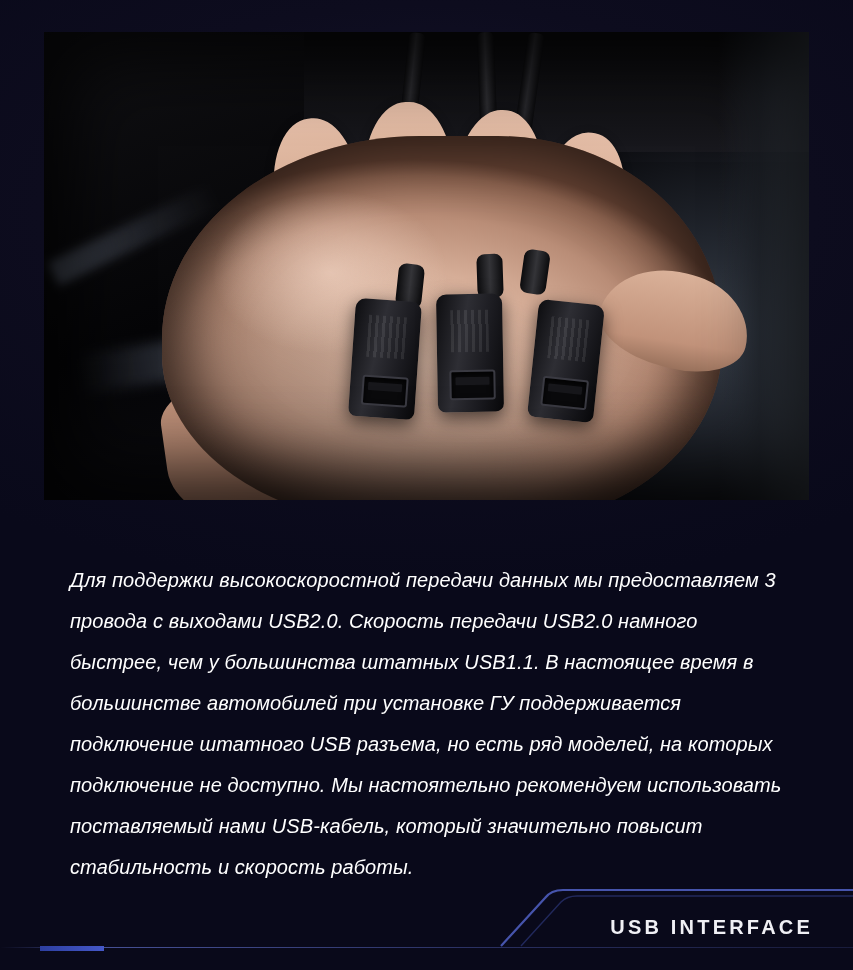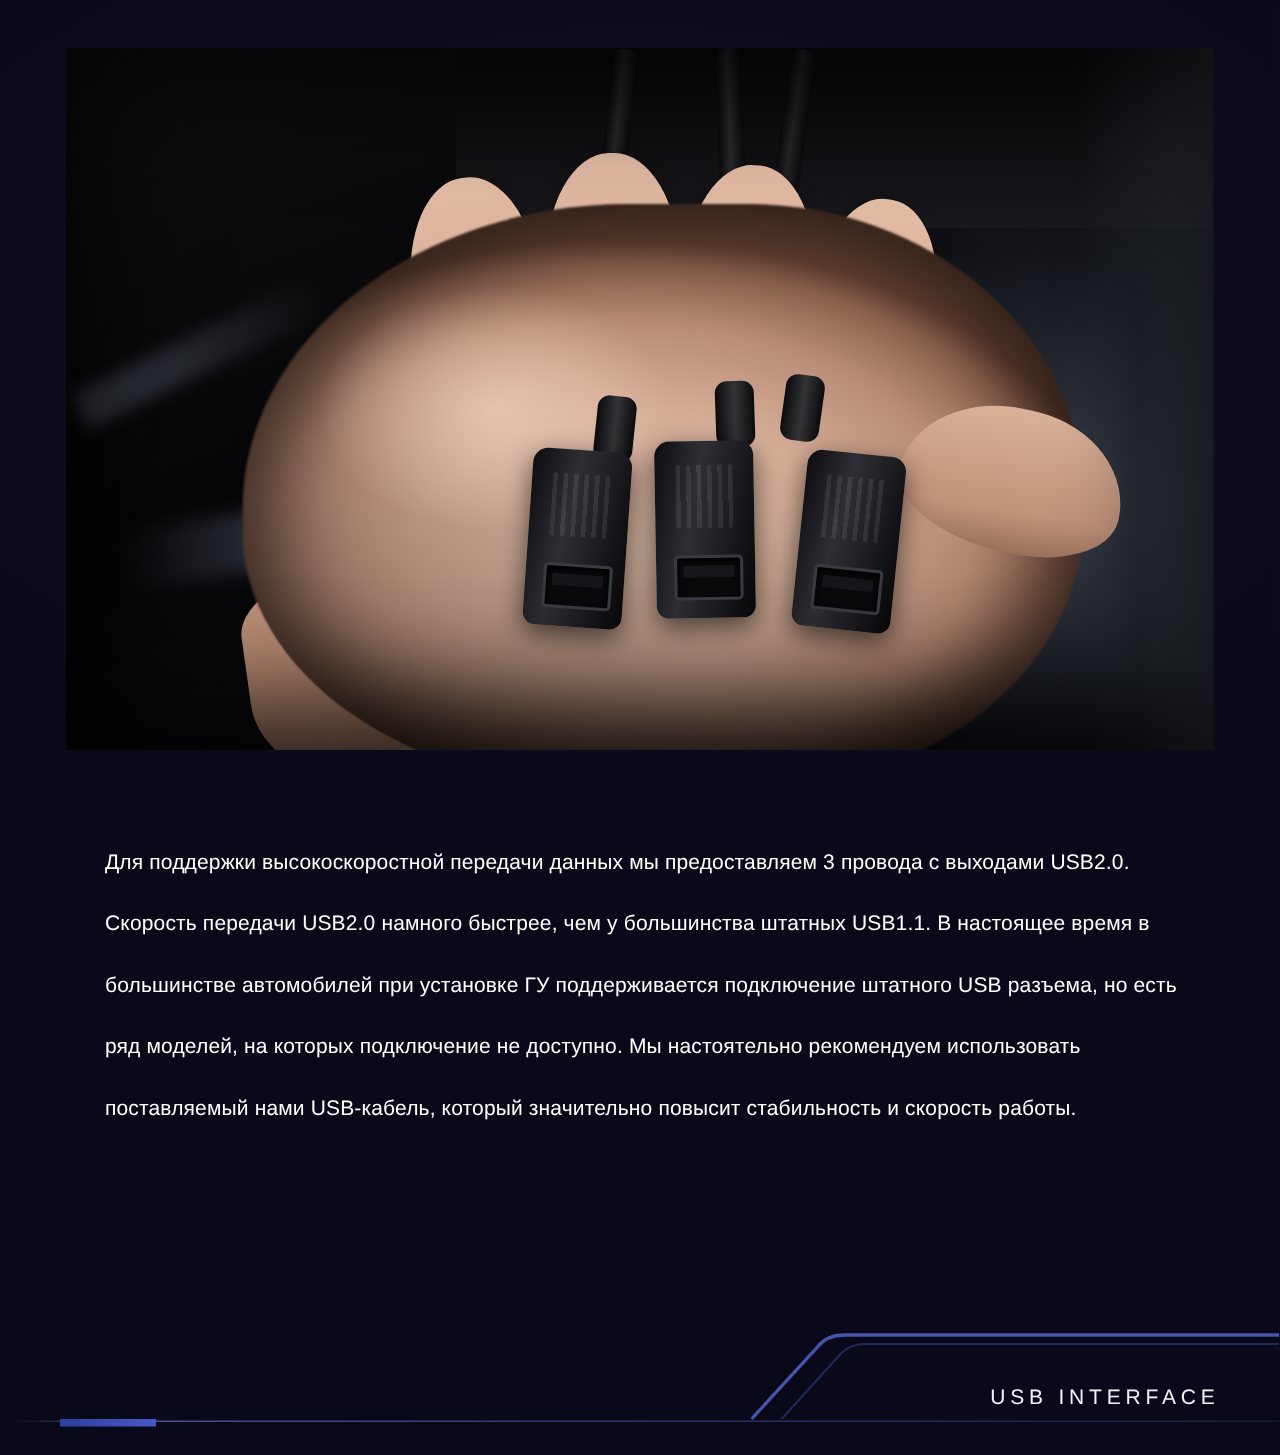--- a/index.html
+++ b/index.html
@@ -201,24 +201,25 @@
     box-shadow: inset 0 0 70px 30px rgba(0,0,0,.75);
     pointer-events: none;
   }
   
   .description {
     position: absolute;
     left: 70px;
     top: 540px;
     width: 716px;
     color: #ffffff;
-    font-size: 14px;
+    font-size: 20px;
     line-height: 41px;
     letter-spacing: .1px;
     font-weight: 400;
+    font-style: italic;
   }
   
   .footer {
     position: absolute;
     left: 0;
     bottom: 0;
     width: 853px;
     height: 86px;
   }
   .footer-line {
@@ -242,23 +243,23 @@
     right: 0;
     bottom: 22px;
     width: 360px;
     height: 60px;
   }
   .footer-label {
     position: absolute;
     right: 40px;
     bottom: 31px;
     color: #f0f0f5;
-    font-size: 14px;
+    font-size: 20px;
     letter-spacing: 3.2px;
-    font-weight: 400;
+    font-weight: 700;
     margin-left: 20px;
   }
 </style>
 </head>
 <body>
 
 <div class="page">
 
   <div class="photo-wrap">
     <div class="photo">

